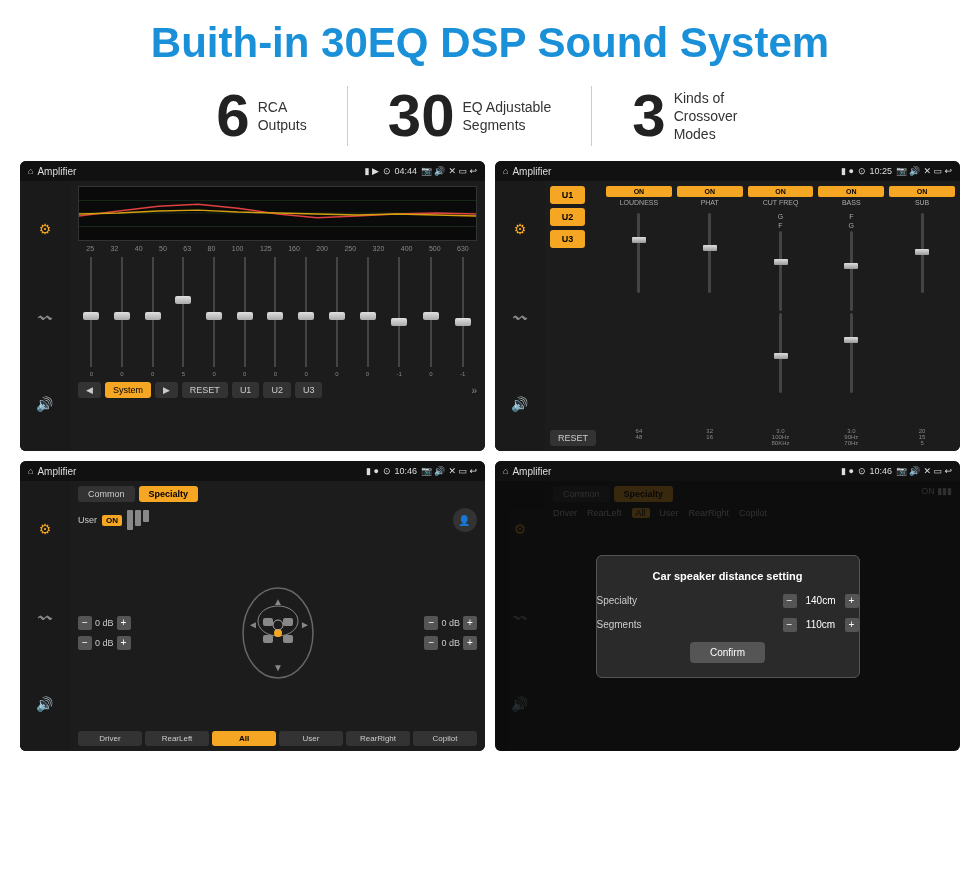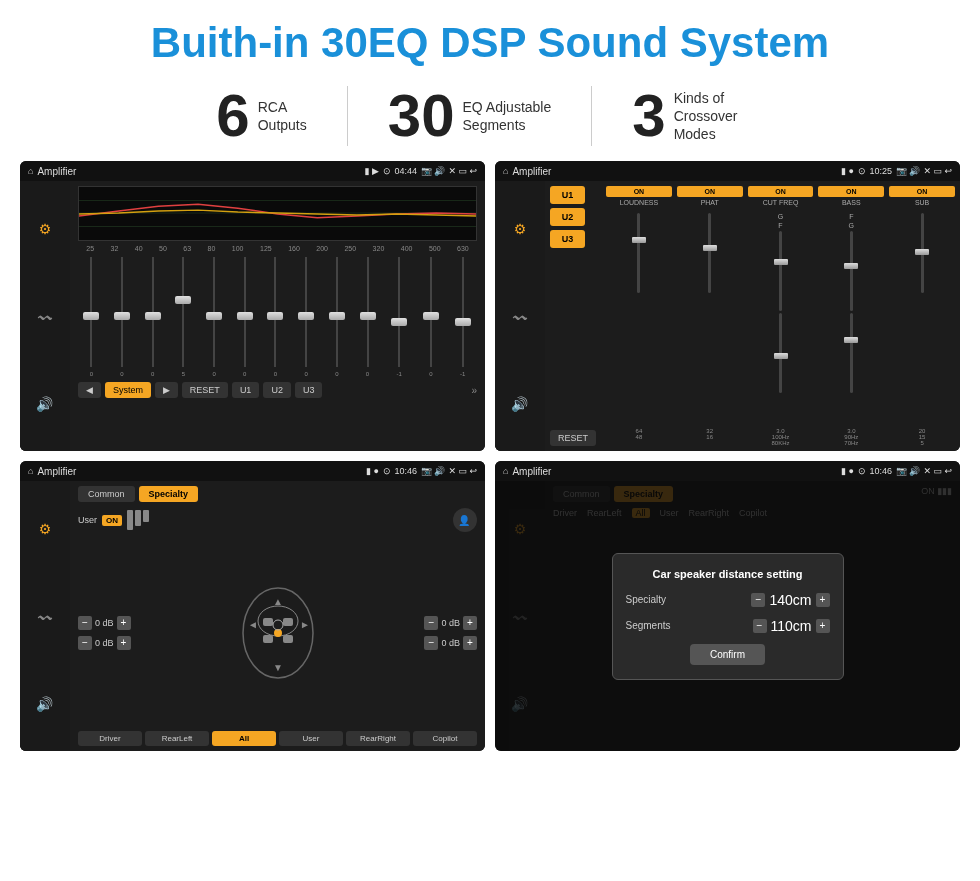--- a/index.html
+++ b/index.html
@@ -401,22 +401,22 @@
       display: flex;
       align-items: center;
       justify-content: center;
       z-index: 10;
     }
 
     .dialog-box {
       background: #2a2a2a;
       border: 1px solid #555;
       border-radius: 6px;
-      padding: 14px 13px;
-      width: 232px;
+      padding: 14px 0;
+      width: 264px;
     }
 
     .dialog-title {
       font-size: 11px;
       color: #fff;
       text-align: center;
       margin-bottom: 12px;
       font-weight: bold;
     }
 
@@ -432,21 +432,21 @@
       color: #ccc;
     }
 
     .dialog-control {
       display: flex;
       align-items: center;
       gap: 4px;
     }
 
     .dialog-val {
-      font-size: 14px;
+      font-size: 10px;
       color: #fff;
       min-width: 40px;
       text-align: center;
     }
 
     .dialog-confirm {
       background: #555;
       color: #fff;
       border: none;
       padding: 5px 20px;

